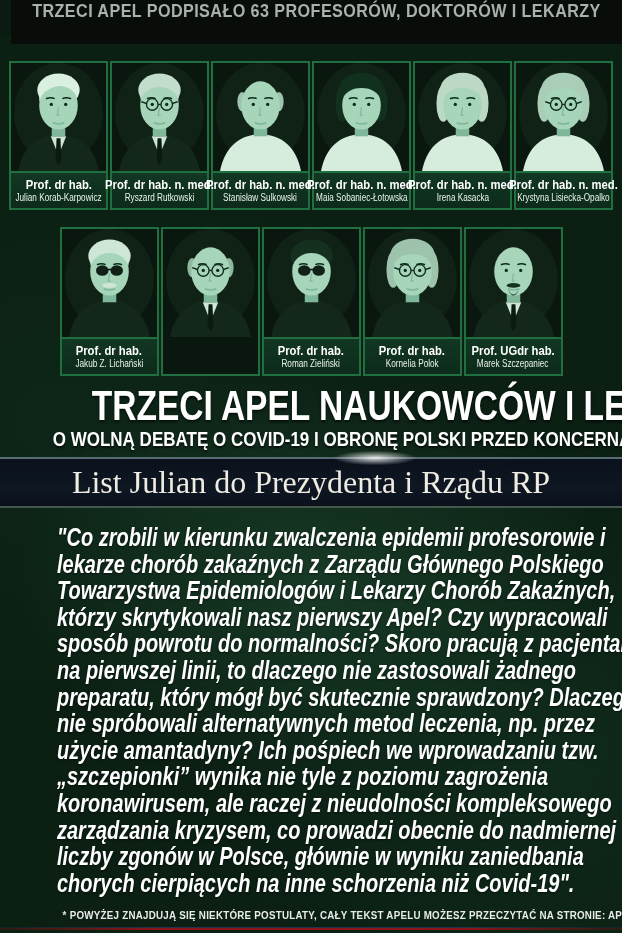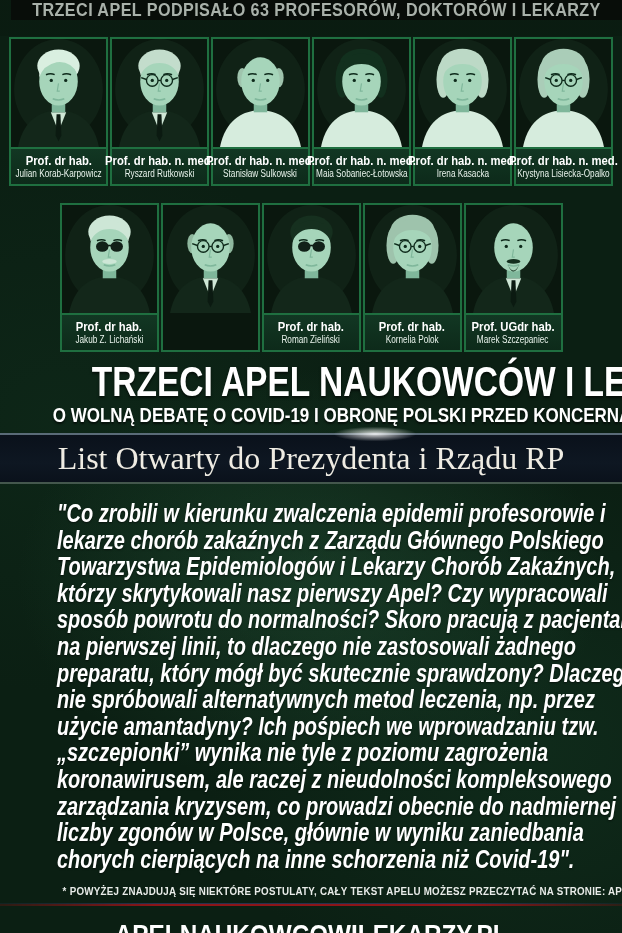--- a/index.html
+++ b/index.html
@@ -7,21 +7,21 @@
     position:relative;width:622px;height:933px;overflow:hidden;
     font-family:"Liberation Sans",sans-serif;color:#fff;
     background:
       radial-gradient(ellipse 420px 300px at 50% 62%, rgba(46,104,70,.35), transparent 70%),
       radial-gradient(ellipse 500px 420px at 85% 80%, rgba(25,70,45,.30), transparent 65%),
       radial-gradient(ellipse 500px 420px at 10% 45%, rgba(20,60,38,.25), transparent 65%),
       linear-gradient(#05090528 0 36px, transparent 36px),
       #0b1f13;
   }
   
-  .topbar{height:20px;display:flex;align-items:center;justify-content:center;background:#080d09;margin-left:11px;}
+  .topbar{height:44px;display:flex;align-items:flex-start;justify-content:center;background:#080d09;margin-left:11px;}
   .topbar span{display:inline-block;transform:scaleX(.85);white-space:nowrap;
     font-weight:700;font-size:19px;letter-spacing:.5px;color:#a9b1aa;}
   
   .prow{display:flex;justify-content:center;gap:2px;margin-top:17px;}
   .cell{width:99px;background:#0a170e;border:2px solid #1f6f40;box-sizing:border-box;}
   .photo{height:108px;overflow:hidden;}
   .photo svg{display:block;width:100%;height:100%;}
   .cap{border-top:2px solid #1f6f40;background:linear-gradient(#123723,#0d2a1a);
        height:35px;display:flex;flex-direction:column;align-items:center;justify-content:center;}
   .cap-title{font-size:12.5px;font-weight:700;white-space:nowrap;transform:scaleX(.9);line-height:14px;}
@@ -368,21 +368,21 @@
           <div class="cap-title">Prof. UGdr hab.</div>
       <div class="cap-name">Marek Szczepaniec</div>
         </div>
     </div>
   </div>
 
   <div class="title"><span>TRZECI APEL NAUKOWCÓW I LEKARZY</span></div>
   <div class="subtitle"><span>O WOLNĄ DEBATĘ O COVID-19 I OBRONĘ POLSKI PRZED KONCERNAMI</span></div>
 
   <div class="band">
-    <span>List Otwarty do Prezydenta i Rządu RP</span>
+    <span>List Julian do Prezydenta i Rządu RP</span>
   </div>
 
   <div class="quote">
     <div>"Co zrobili w kierunku zwalczenia epidemii profesorowie i</div>
     <div>lekarze chorób zakaźnych z Zarządu Głównego Polskiego</div>
     <div>Towarzystwa Epidemiologów i Lekarzy Chorób Zakaźnych,</div>
     <div>którzy skrytykowali nasz pierwszy Apel? Czy wypracowali</div>
     <div>sposób powrotu do normalności? Skoro pracują z pacjentami</div>
     <div>na pierwszej linii, to dlaczego nie zastosowali żadnego</div>
     <div>preparatu, który mógł być skutecznie sprawdzony? Dlaczego</div>

